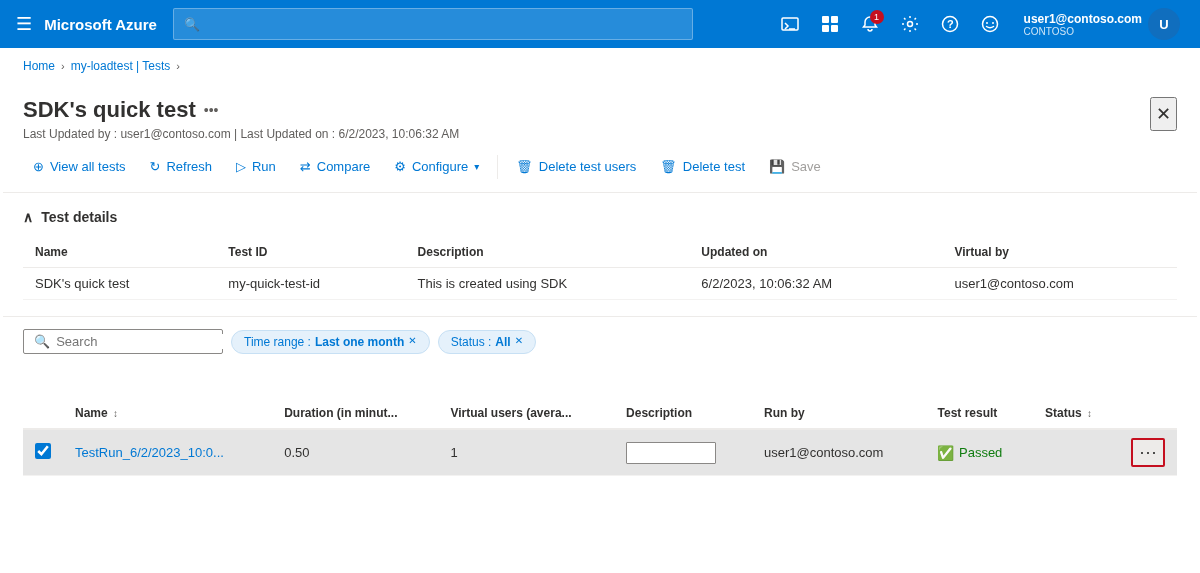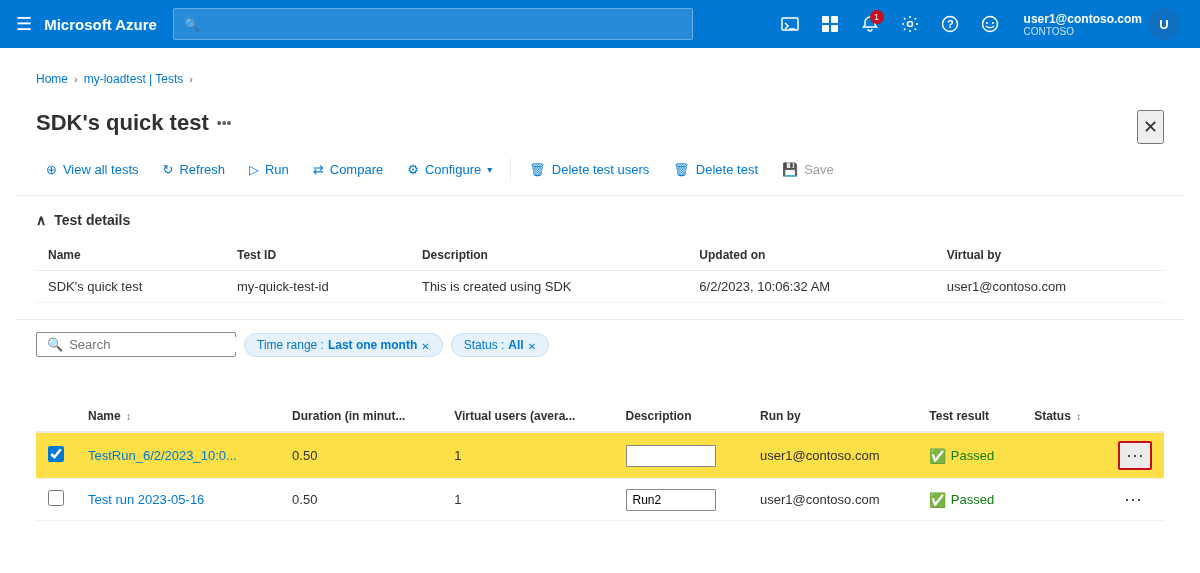--- a/index.html
+++ b/index.html
@@ -66,21 +66,21 @@
       align-items: center;
       gap: 6px;
     }
     .breadcrumb a { color: #0078d4; text-decoration: none; }
     .breadcrumb .sep { color: #605e5c; font-size: 11px; }
 
     
     .main-content {
       background: white;
       margin: 0;
-      padding: 16px;
+      padding: 3px;
       min-height: calc(100vh - 48px);
       position: relative;
     }
 
     .content-header {
       padding: 16px 20px 8px;
       display: flex;
       align-items: flex-start;
       justify-content: space-between;
     }
@@ -135,37 +135,37 @@
     .search-input-wrap {
       display: flex; align-items: center;
       border: 1px solid #8a8886; border-radius: 2px;
       padding: 4px 10px; background: white; gap: 6px;
       width: 200px;
     }
     .search-input-wrap input { border: none; outline: none; font-size: 13px; flex: 1; }
     .filter-badge {
       background: #e5f1fb; color: #0078d4; border: 1px solid #c7e0f4;
       border-radius: 16px; padding: 4px 12px; font-size: 12px; cursor: pointer;
-      display: flex; align-items: flex-end; gap: 4px;
+      display: flex; align-items: flex-start; gap: 4px;
     }
     .filter-badge strong { color: #0078d4; }
 
     
     .runs-table { width: 100%; border-collapse: collapse; margin-top: 32px; }
     .runs-table th {
       text-align: left; padding: 8px 12px;
       font-weight: 600; font-size: 12px; color: #323130;
       border-bottom: 2px solid #edebe9; white-space: nowrap;
     }
     .runs-table th .sort-icon { font-size: 10px; color: #605e5c; margin-left: 2px; }
     .runs-table td {
       padding: 8px 12px; font-size: 13px; color: #323130;
       border-bottom: 1px solid #f3f2f1; vertical-align: middle;
     }
-    .runs-table tr.selected { background: #fde047; }
+    .runs-table tr.selected { background: #e5e5e5; }
     .runs-table td a { color: #0078d4; text-decoration: none; }
     .checkbox { width: 16px; height: 16px; cursor: pointer; accent-color: #0078d4; }
     .status-passed {
       display: flex; align-items: center; gap: 4px; color: #107c10; font-size: 13px;
     }
     .status-icon { font-size: 14px; }
     .desc-input {
       border: 1px solid #8a8886; padding: 3px 6px; font-size: 12px;
       border-radius: 1px; width: 90px; outline: none;
     }
@@ -252,20 +252,21 @@
     <a href="#">my-loadtest | Tests</a>
     <span class="sep">›</span>
   </div>
 
   <div class="content-header">
     <div>
       <div class="title-row">
         <h1 class="content-title">SDK's quick test</h1>
         <span class="ellipsis">•••</span>
       </div>
+      <div class="content-subtitle">Last Updated by : user1@contoso.com | Last Updated on : 6/2/2023, 10:06:32 AM</div>
     </div>
     <button class="close-btn">✕</button>
   </div>
 
   <div class="toolbar">
     <button class="toolbar-btn">
       <span>⊕</span>
       <span>View all tests</span>
     </button>
     <button class="toolbar-btn">
@@ -387,43 +388,19 @@
               <span class="status-icon">✅</span>
               <span>Passed</span>
             </div>
           </td>
           <td></td>
           <td>
             <button class="more-btn more-btn-highlighted">···</button>
           </td>
         </tr>
 
-        <tr>
-          <td>
-            <input type="checkbox" class="checkbox" style="">
-          </td>
-          <td>
-            <a href="#">Test run 2023-05-16</a>
-          </td>
-          <td>0.50</td>
-          <td>1</td>
-          <td>
-            <input type="text" class="desc-input" value="Run2" style="">
-          </td>
-          <td>user1@contoso.com</td>
-          <td>
-            <div class="status-passed">
-              <span class="status-icon">✅</span>
-              <span>Passed</span>
-            </div>
-          </td>
-          <td></td>
-          <td>
-            <button class="more-btn">···</button>
-          </td>
-        </tr>
 
       </tbody>
     </table>
 
   </div>
 
 </div>
 
 </body></html>

